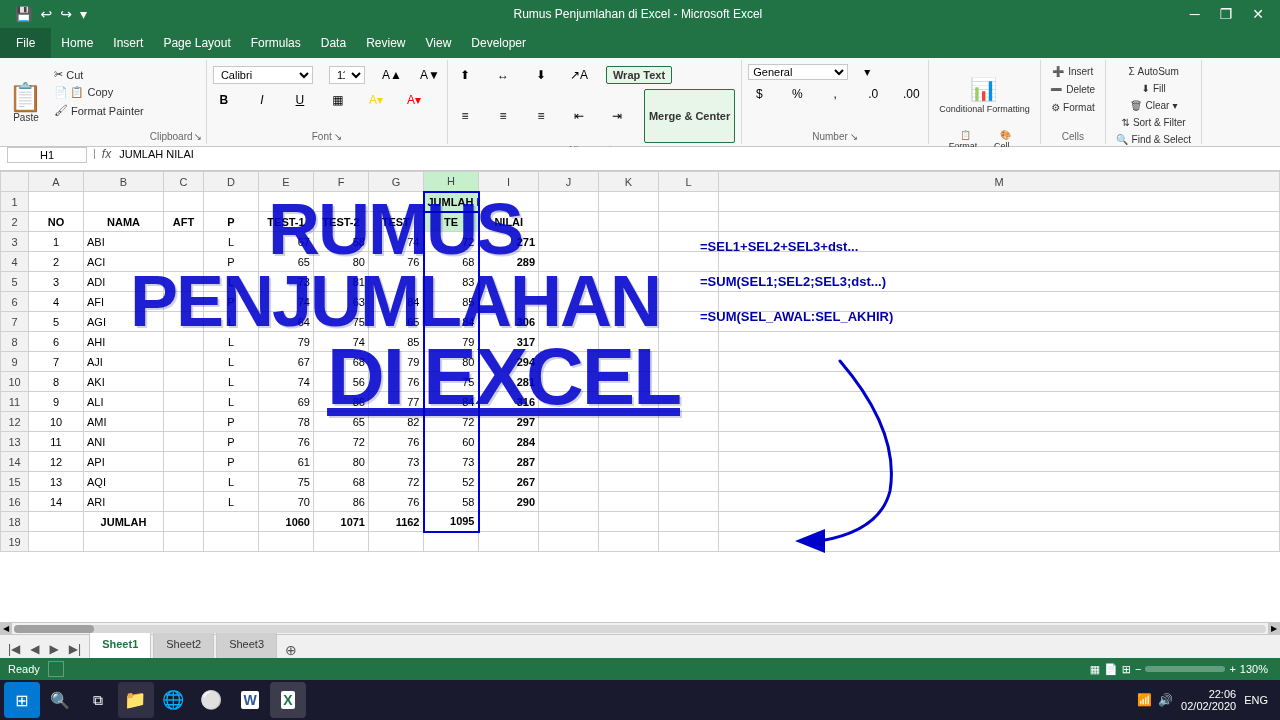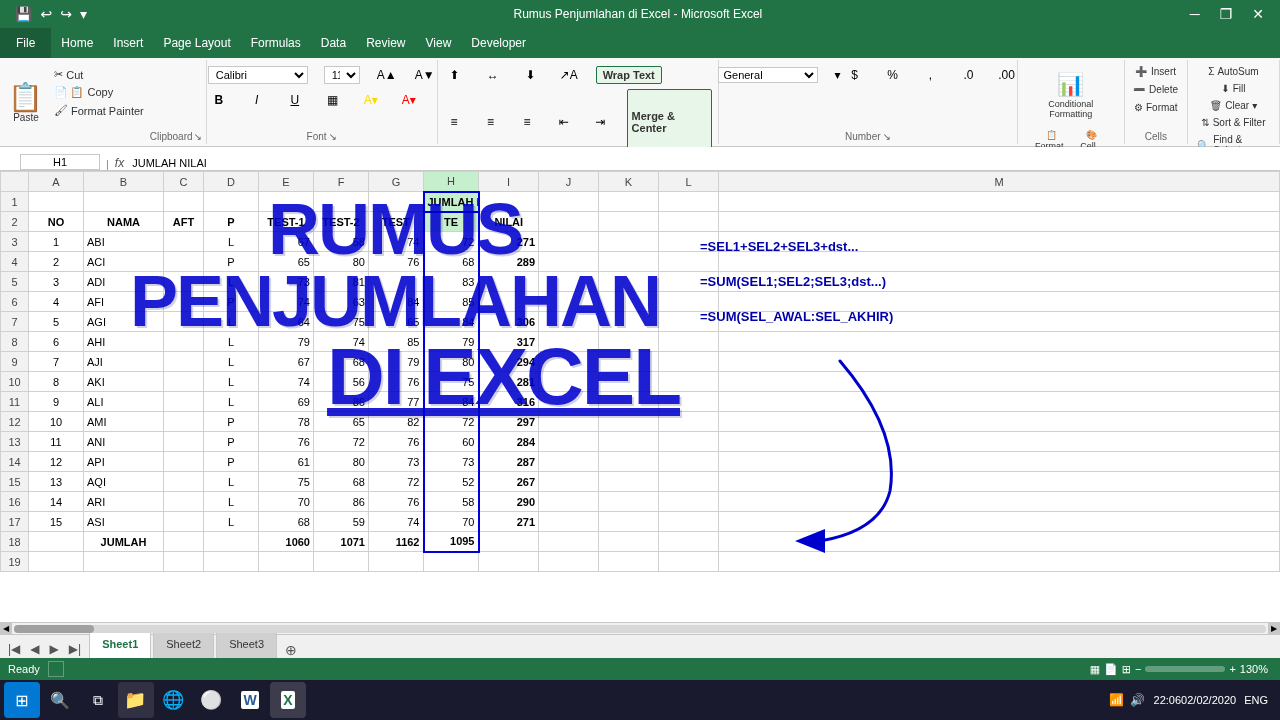--- a/index.html
+++ b/index.html
@@ -107,25 +107,25 @@
     .paste-btn { display: flex; flex-direction: column; align-items: center; justify-content: center; padding: 2px 6px; cursor: pointer; border-radius: 2px; width: 44px; }
     .paste-icon { font-size: 28px; line-height: 1; }
     .paste-label { font-size: 10px; color: #333; }
     .clipboard-small { display: flex; flex-direction: column; gap: 1px; padding: 2px 2px; }
     .small-btn { display: flex; align-items: center; gap: 3px; padding: 2px 4px; cursor: pointer; border-radius: 2px; font-size: 11px; color: #333; white-space: nowrap; }
     .clipboard-footer { font-size: 10px; color: #666; margin-top: auto; display: flex; align-items: center; gap: 1px; }
 
     
     .formula-bar {
       display: flex;
-      align-items: flex-end;
+      align-items: flex-start;
       background: white;
       border-bottom: 1px solid #c8c8c8;
       height: 24px;
-      padding: 0 20px;
+      padding: 0 7px;
       gap: 4px;
     }
     .cell-ref {
       width: 80px;
       border: 1px solid #c8c8c8;
       padding: 1px 4px;
       font-size: 11px;
       text-align: center;
     }
     .formula-bar-divider { color: #888; padding: 0 2px; }
@@ -375,21 +375,21 @@
           </div>
         </div>
         <div class="ribbon-group-label">
           <span>Alignment</span>
           <span>↘</span>
         </div>
       </div>
 
       <div class="ribbon-group">
         <div class="ribbon-group-content">
-          <div style="display:flex; flex-direction:row; gap:3px; min-width:100px;">
+          <div style="display:flex; flex-direction:column; gap:3px; min-width:100px;">
             <div class="fmt-row">
               <select style="border:1px solid #c8c8c8; font-size:11px; width:100px; background:white;">
                 <option>General</option>
               </select>
               <span style="font-size:12px; cursor:pointer;">▾</span>
             </div>
             <div class="fmt-row">
               <span class="fmt-btn">$</span>
               <span class="fmt-btn">%</span>
               <span class="fmt-btn">,</span>
@@ -780,36 +780,20 @@
             <td class="right">86</td>
             <td class="right">76</td>
             <td class="right" style="border-left:2px solid #0000dd; border-right:2px solid #0000dd;">58</td>
             <td class="right bold">290</td>
             <td></td>
             <td></td>
             <td></td>
             <td></td>
           </tr>
 
-          <tr>
-            <td class="row-num">17</td>
-            <td class="center">15</td>
-            <td>ASI</td>
-            <td></td>
-            <td class="center">L</td>
-            <td class="right">68</td>
-            <td class="right">59</td>
-            <td class="right">74</td>
-            <td class="right" style="border-left:2px solid #0000dd; border-right:2px solid #0000dd;">70</td>
-            <td class="right bold">271</td>
-            <td></td>
-            <td></td>
-            <td></td>
-            <td></td>
-          </tr>
 
           <tr>
             <td class="row-num">18</td>
             <td></td>
             <td class="bold center">JUMLAH</td>
             <td></td>
             <td></td>
             <td class="right bold">1060</td>
             <td class="right bold">1071</td>
             <td class="right bold">1162</td>
@@ -921,19 +905,19 @@
     <span style="font-size:18px; color:#2b5797; background:white; border-radius:2px; padding:1px 2px; font-weight:bold; font-size:14px;">W</span>
   </div>
   <div class="taskbar-btn" style="background:rgba(255,255,255,0.15);">
     <span style="font-size:14px; color:#217346; background:white; border-radius:2px; padding:1px 2px; font-weight:bold;">X</span>
   </div>
   <div class="taskbar-right">
     <div class="systray">
       <span style="color:white; font-size:12px;">📶</span>
       <span style="color:white; font-size:12px;">🔊</span>
     </div>
-    <div style="display:flex; flex-direction:row; align-items:flex-end; cursor:pointer;">
+    <div style="display:flex; flex-direction:column; align-items:flex-end; cursor:pointer;">
       <span style="color:white;">22:06</span>
       <span style="color:white;">02/02/2020</span>
     </div>
     <span style="color:white;">ENG</span>
   </div>
 </div>
 
 </body></html>

